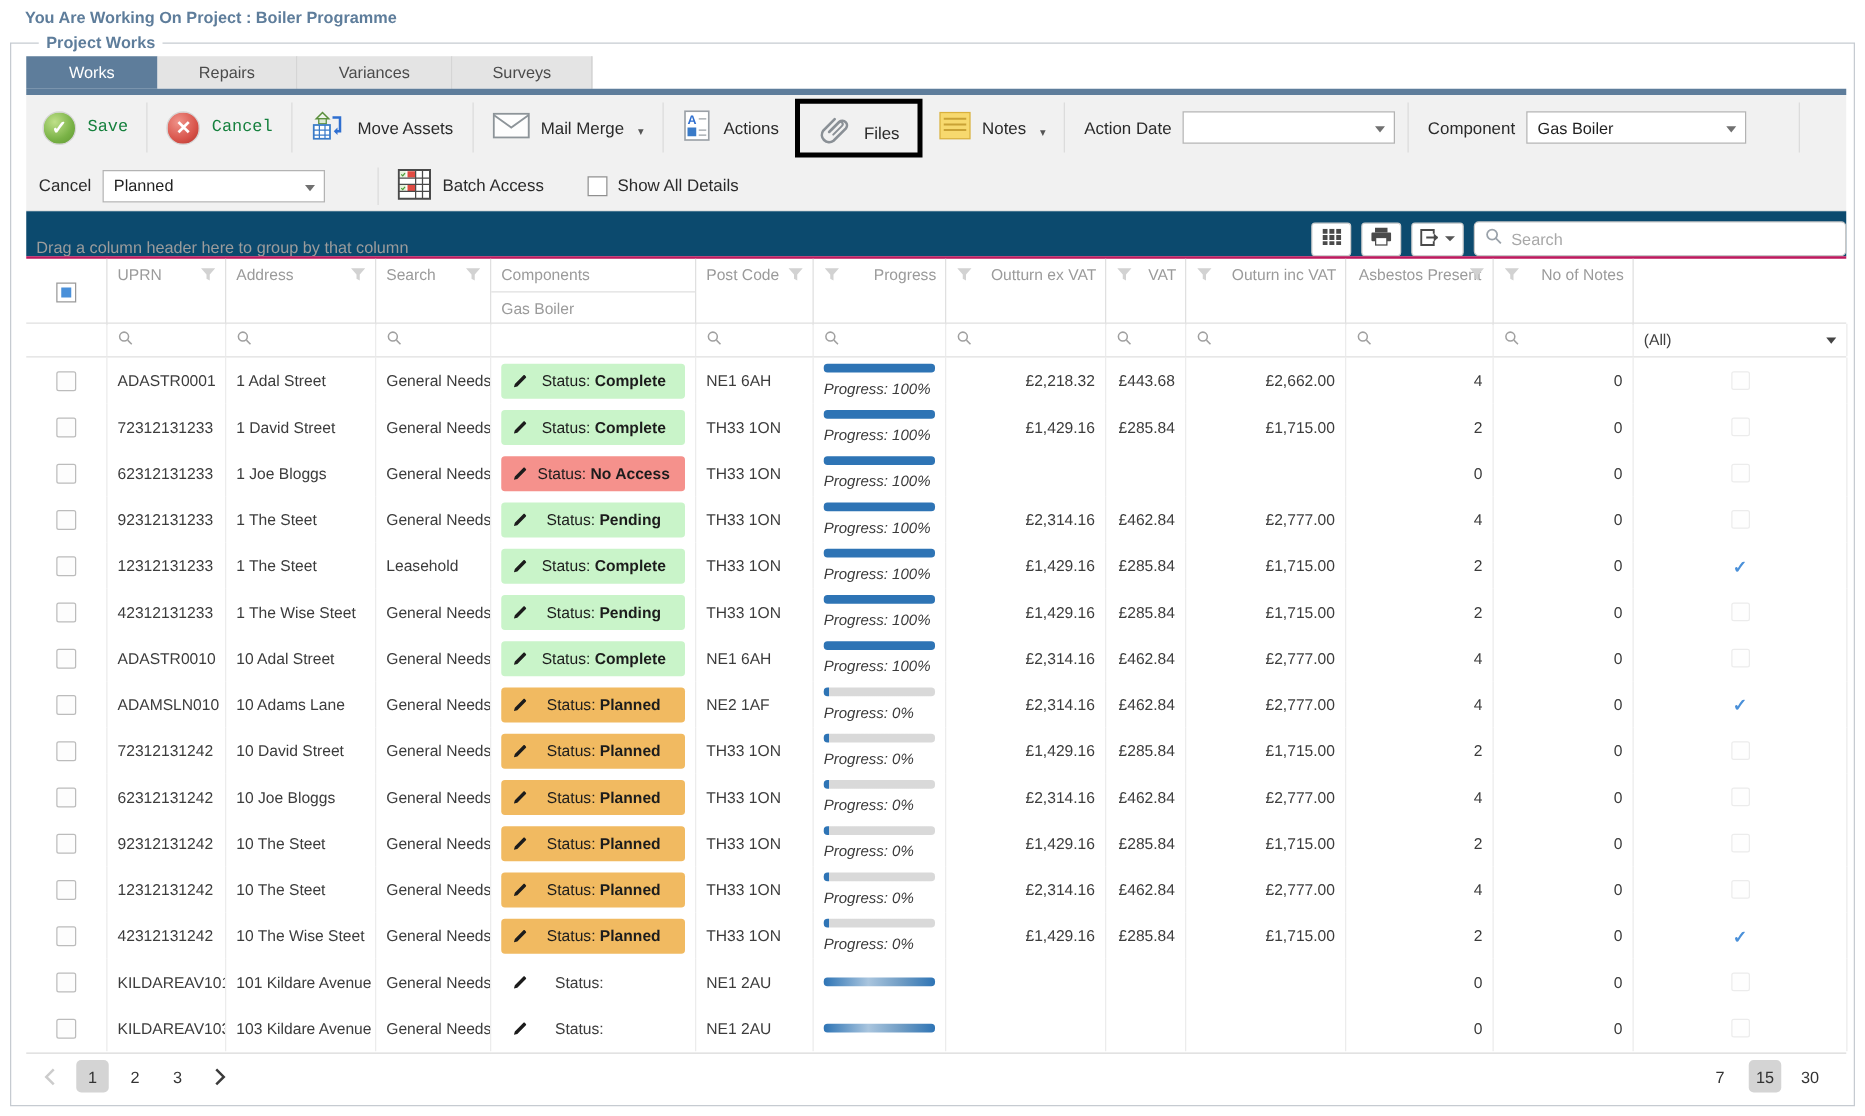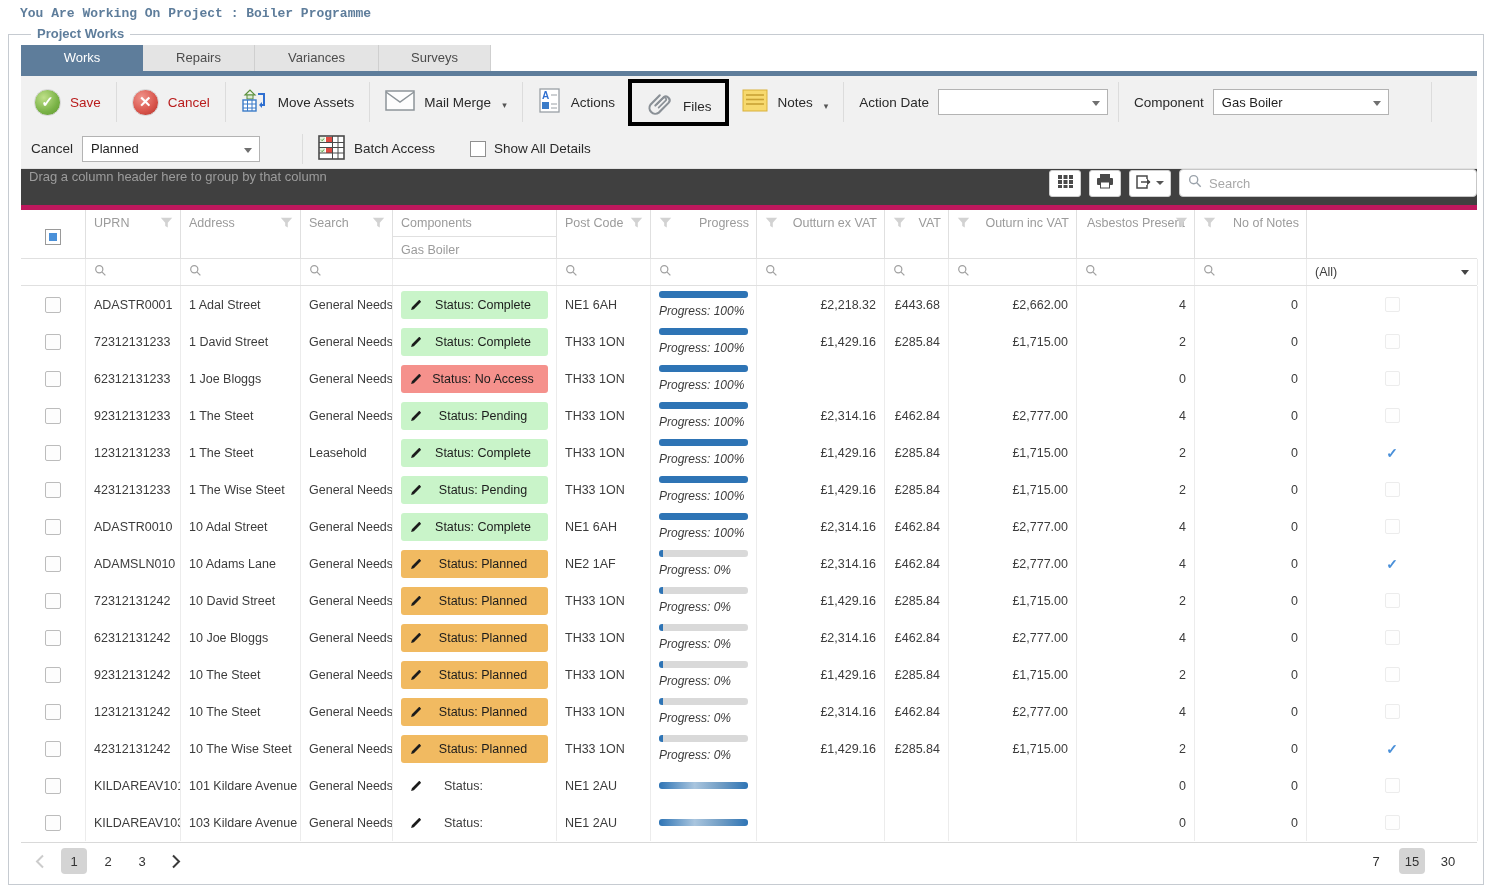--- a/index.html
+++ b/index.html
@@ -1,62 +1,62 @@
 <!DOCTYPE html>
 <html style="--slate: #5e7d9b; --toolbar_bg: #f1f1f1; --progress_blue: #2e74b5; --chip_green: #c9f4c9; --chip_red: #f5918c; --chip_orange: #f1ba61; --check_blue: #4a90d9; --active_page_bg: #d4d4d4;"><head>
 <meta charset="utf-8">
 <style>
   * { margin:0; padding:0; box-sizing:border-box; }
   html,body { width:1492px; height:893px; background:#fff; font-family:"Liberation Sans", sans-serif; overflow:hidden; }
   .app { position:relative; width:1492px; height:893px; background:#fff; }
 
-  .top-title { position:absolute; left:20px; top:6px; font-size:13px; font-weight:bold; color:var(--slate);font-family:Liberation Mono, monospace; }
+  .top-title { position:absolute; left:20px; top:6px; font-size:13px; font-weight:bold; color:var(--slate); }
 
   .groupbox { position:absolute; left:8px; top:34px; right:8px; bottom:8px; border:1px solid #c6cbd1; }
   .gb-label { position:absolute; top:-9px; left:22px; background:#fff; padding:0 6px; font-size:13px; font-weight:bold; color:var(--slate); }
 
   
   .tabs { position:absolute; left:12px; top:10px; display:flex; }
   .tab { height:26px; line-height:26px; text-align:center; font-size:13px; color:#4b4b4b; background:#e4e4e4; border-right:1px solid #cfcfcf; cursor:default; }
   .tab.active { background:var(--slate); color:#fff; border-right:none; }
   .tab-underline { position:absolute; left:12px; right:6px; top:36px; height:5px; background:var(--slate); }
 
   
   .toolbar { position:absolute; left:12px; right:6px; top:41px; height:93px; background:var(--toolbar_bg); border-bottom:1px solid #e2e2e2; }
   .tb-row { display:flex; align-items:center; }
   .tb-row1 { height:52px; }
   .tb-row2 { height:41px; }
   .tb-sep { width:1px; height:40px; background:#dcdcdc; margin:0 2px; align-self:center; }
   .tb-sep.short { height:30px; }
   .tb-btn { display:flex; align-items:center; gap:9px; padding:0 13px; font-size:13.5px; color:#2a2a2a; background:none; border:none; font-family:inherit; cursor:default; }
-  .tb-btn .lbl-disabled { color:#b91c1c; }
+  .tb-btn .lbl-disabled { color:#15803d;font-family:Liberation Mono, monospace; }
   .ico-circle { width:27px; height:27px; border-radius:50%; display:flex; align-items:center; justify-content:center; color:#fff; font-weight:bold; font-size:15px; border:1px solid #d5d5d5; }
   .ico-save { background:radial-gradient(circle at 35% 30%, #bfe089, #79b246 60%, #5f9831); }
   .ico-cancel { background:radial-gradient(circle at 35% 30%, #f0938a, #d8544b 60%, #b23129); }
   .mini-caret { font-size:9px; color:#555; margin-left:2px; align-self:flex-end; padding-bottom:4px; }
   .files-highlight { border:4px solid #000; height:47px; display:flex; align-items:flex-end; gap:9px; padding:0 14px; font-size:13.5px; color:#2a2a2a; background:none; }
   .tb-label { font-size:13.5px; color:#2a2a2a; margin:0 9px 0 13px; }
   .combo { position:relative; height:26px; background:#fff; border:1px solid #b3b3b3; display:flex; align-items:center; padding:0 22px 0 8px; font-size:13px; color:#1f1f1f; }
   .combo .caret { position:absolute; right:7px; top:11px; width:0; height:0; border-left:4px solid transparent; border-right:4px solid transparent; border-top:5px solid #707070; }
   .cb-box { width:16px; height:16px; border:1px solid #8f8f8f; background:#fff; display:inline-block; }
   .tb-check { display:flex; align-items:center; gap:8px; font-size:13.5px; color:#2a2a2a; margin-left:22px; }
 
   
-  .grid-top { position:absolute; left:12px; right:6px; top:134px; height:36px; display:flex; align-items:flex-start; background:#404040; }
+  .grid-top { position:absolute; left:12px; right:6px; top:134px; height:36px; display:flex; align-items:flex-end; background:#0c4a6e; }
   .group-hint { font-size:13px; color:#9c9c9c; margin-left:8px; }
   .grid-top .right { margin-left:auto; display:flex; align-items:center; gap:8px; }
   .mini-btn { height:27px; min-width:32px; border:1px solid #cfcfcf; border-radius:3px; background:#fff; display:flex; align-items:center; justify-content:center; gap:4px; padding:0 6px; }
   .mini-btn .caret { width:0; height:0; border-left:4px solid transparent; border-right:4px solid transparent; border-top:4px solid #555; }
   .searchbox { width:298px; height:28px; border:1px solid #c7c7c7; border-radius:4px; display:flex; align-items:center; padding:0 8px; gap:7px; background:#fff; }
   .searchbox input { border:none; outline:none; flex:1; font-size:13px; font-family:inherit; color:#333; }
   .searchbox input::placeholder { color:#a8a8a8; }
 
   
   .gridcols { display:grid; grid-template-columns:65px 95px 120px 92px 164px 94px 106px 128px 64px 128px 118px 112px 171px; }
-  .g-header { position:absolute; left:12px; right:6px; top:170px; height:54px; border-top:5px solid #be185d; border-bottom:1px solid #e0e0e0; }
+  .g-header { position:absolute; left:12px; right:6px; top:170px; height:54px; border-top:2px solid #be185d; border-bottom:1px solid #e0e0e0; }
   .g-header > div { border-right:1px solid #e0e0e0; position:relative; font-size:12.5px; color:#9b9b9b; padding:6px 7px 0 8px; }
   .hcell { display:flex; justify-content:space-between; align-items:flex-start; }
   .hcell.num { flex-direction:row; }
   .hcell.num .h-label { margin-left:auto; }
   .hcell.center-h { justify-content:center; }
   .hcell.center-h .funnel-right { position:absolute; right:6px; top:6px; }
   .band-top { border-bottom:1px solid #e0e0e0; height:27px; padding-top:6px; }
   .band-bottom { height:26px; padding-top:6px; color:#9b9b9b; }
   .hd-checkbox { display:flex; align-items:center; justify-content:center; }
   .hd-box { width:16px; height:16px; border:1px solid #9a9a9a; background:#fff; display:flex; align-items:center; justify-content:center; }
@@ -74,21 +74,21 @@
   .rowbox { width:16px; height:16px; border:1px solid #bcbcbc; border-radius:2px; background:#fdfdfd; display:inline-block; }
 
   .chip { display:flex; align-items:center; width:100%; height:28px; border-radius:3px; }
   .chip-green { background:var(--chip_green); }
   .chip-red { background:var(--chip_red); }
   .chip-orange { background:var(--chip_orange); }
   .chip-none { background:transparent; }
   .chip-pen { margin-left:9px; display:flex; }
   .chip-text { flex:1; text-align:center; margin-right:4px; font-size:12.5px; color:#1c1c1c; }
   .chip-none .chip-text { text-align:left; margin-left:22px; color:#3c3c3c; }
-  .chip-text b { font-weight:normal; }
+  .chip-text b { font-weight:bold; }
 
   .cell-progress-inner { width:100%;font-style:italic; }
   .p-bar { height:7px; border-radius:3px; width:100%; }
   .p-full { background:var(--progress_blue); }
   .p-zero { background:linear-gradient(90deg, var(--progress_blue) 0 5%, #d9d9d9 5%); }
   .p-ind { background:linear-gradient(90deg, var(--progress_blue), #a9c5de 40%, #6f9cc4 70%, var(--progress_blue)); }
   .p-text { font-size:12px; color:#3a3a3a; margin-top:6px; }
 
   .asb-box { width:15px; height:15px; border:1px solid #ececec; border-radius:2px; background:#fefefe; display:inline-block; }
   .asb-check { color:var(--check_blue); font-size:14px; font-weight:bold; }
@@ -103,21 +103,21 @@
 <body>
 
 <div class="app">
 
   <div class="top-title">You Are Working On Project : Boiler Programme</div>
 
   <div class="groupbox">
     <span class="gb-label">Project Works</span>
 
     <div class="tabs">
-      <div class="tab active" style="width:122px">Works</div>
+      <div class="tab active" style="width:105px">Works</div>
       <div class="tab" style="width:112px">Repairs</div>
       <div class="tab" style="width:124px">Variances</div>
       <div class="tab" style="width:112px">Surveys</div>
     </div>
     <div class="tab-underline"></div>
 
     <div class="toolbar">
       <div class="tb-row tb-row1">
         <button class="tb-btn">
           <span class="ico-circle ico-save">✓</span>

